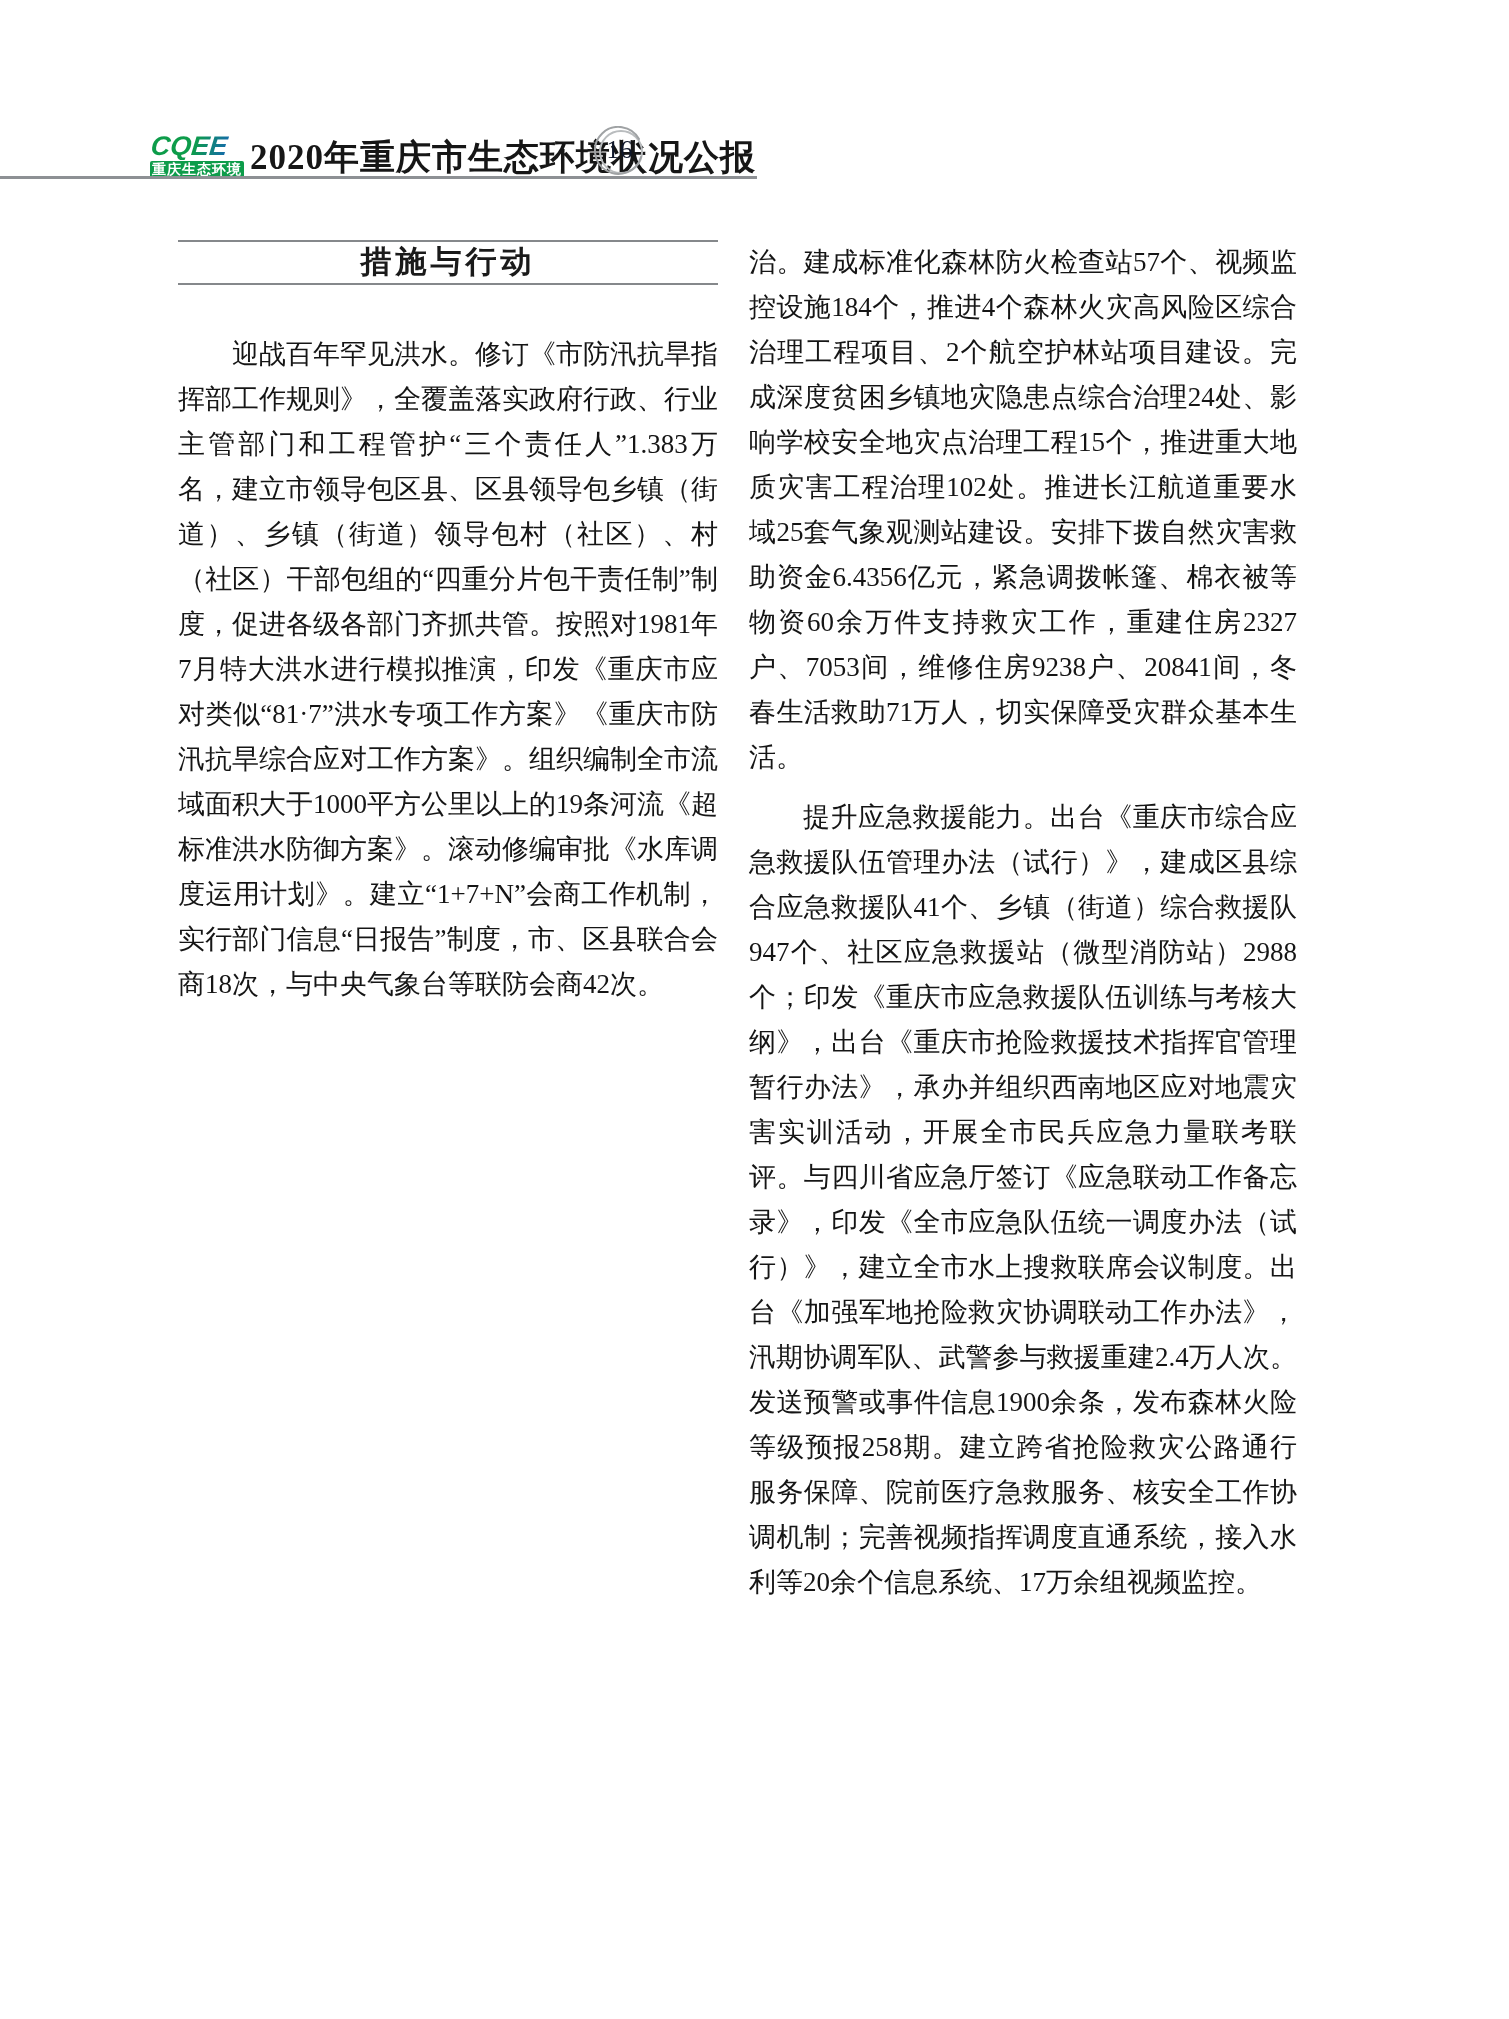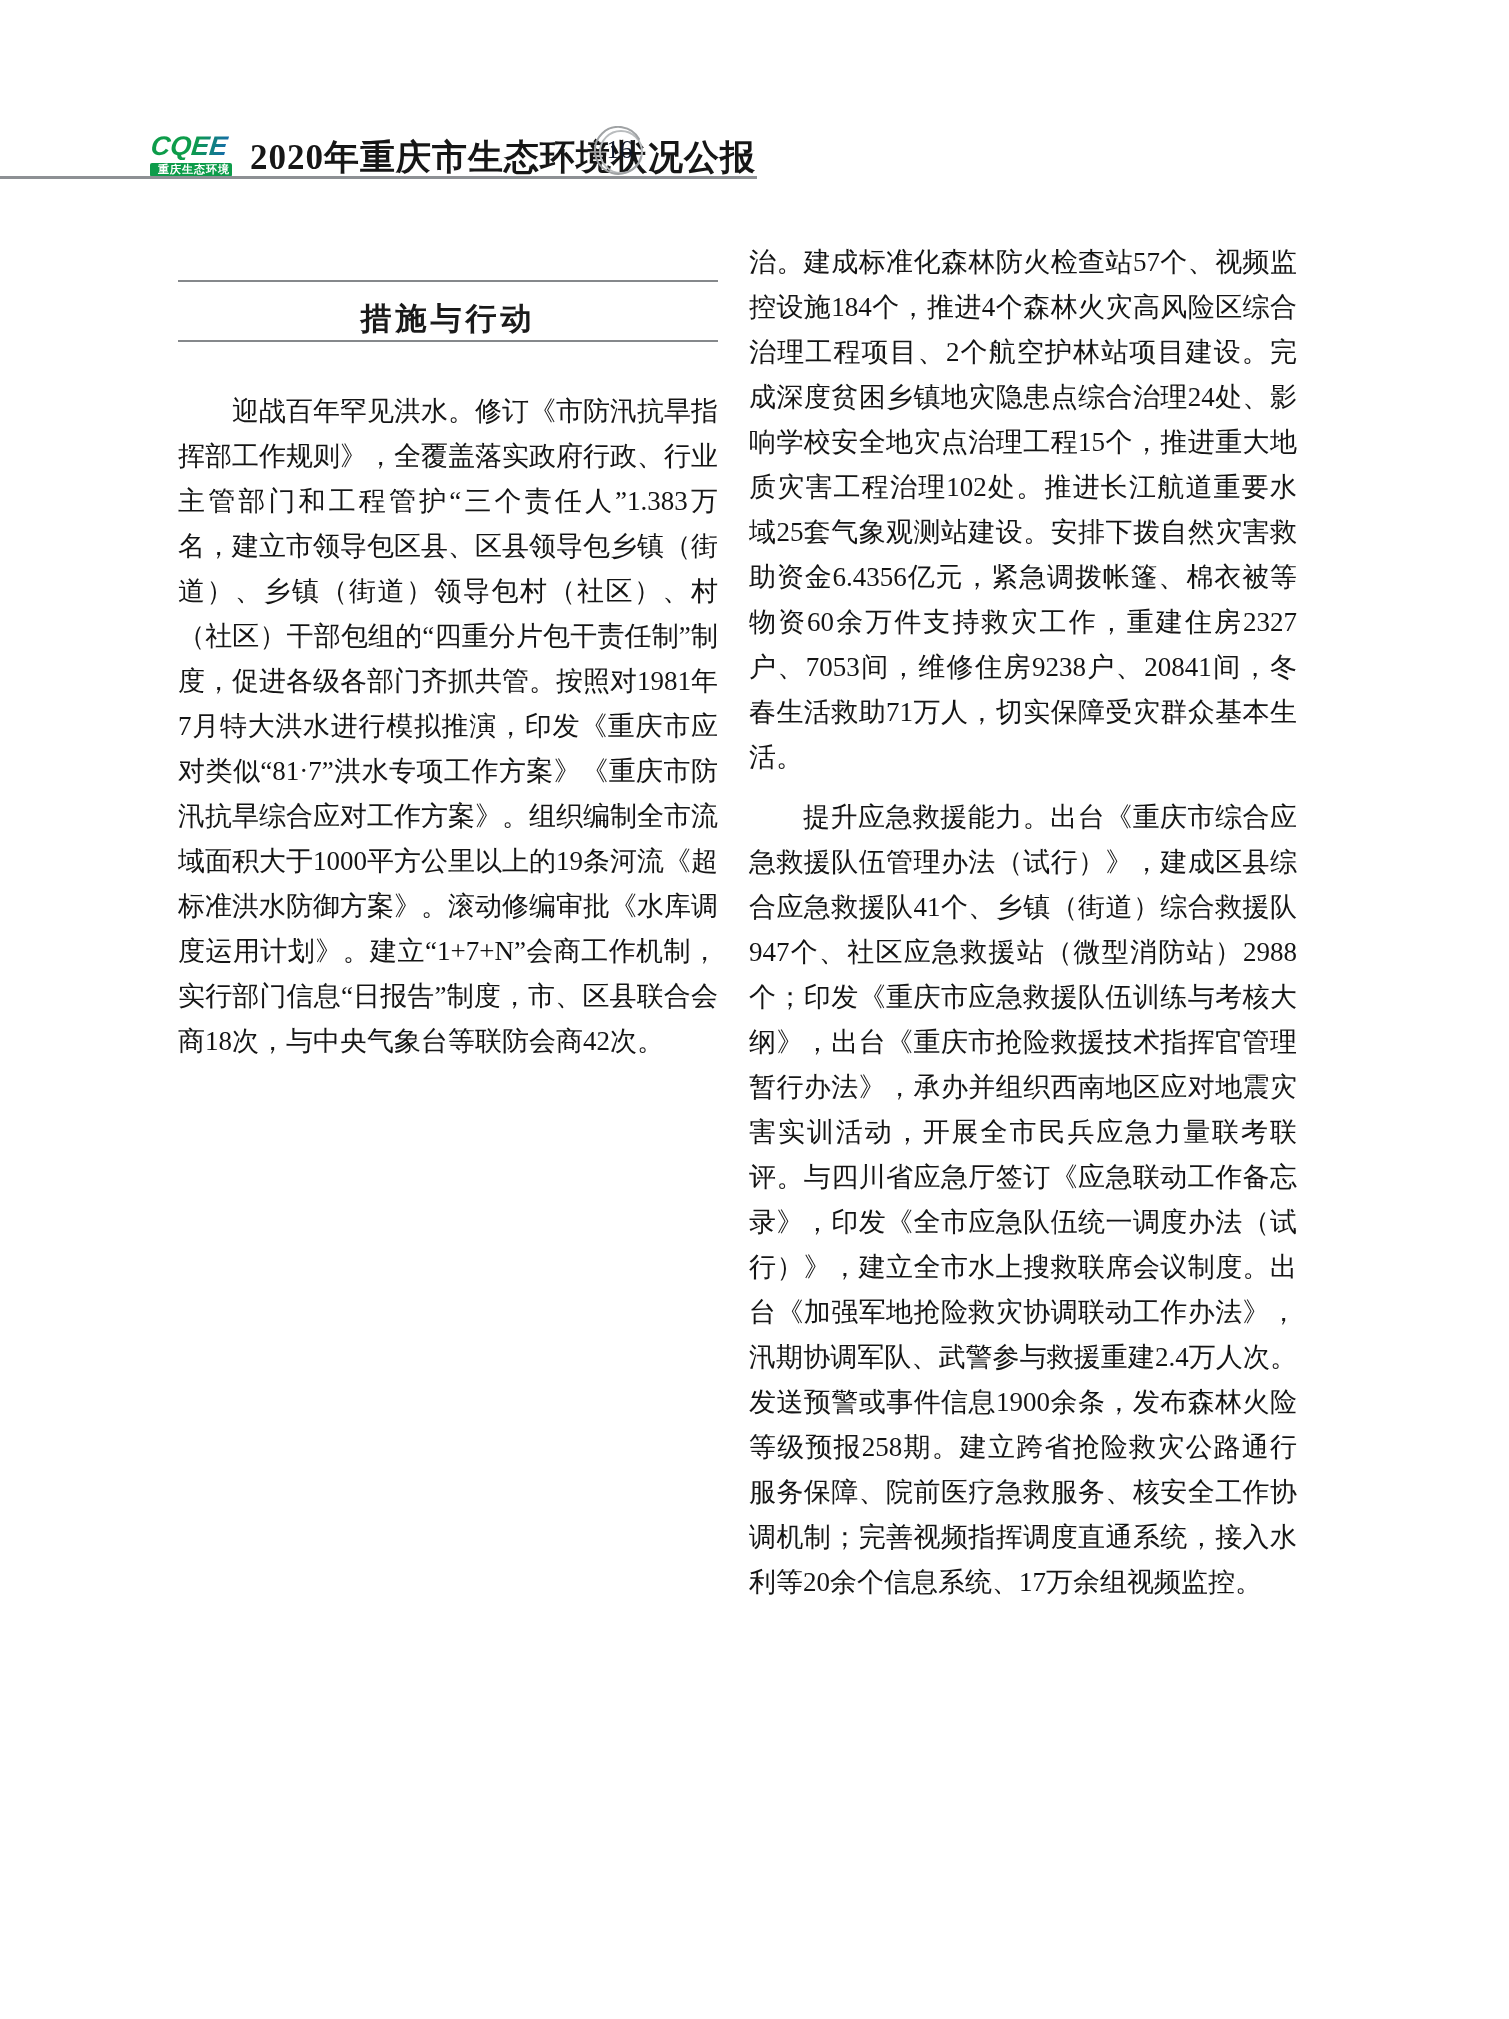--- a/index.html
+++ b/index.html
@@ -38,26 +38,26 @@
     transform: skewX(-6deg);
     background: linear-gradient(100deg, #0d9c4a 55%, #1567b3 100%);
     -webkit-background-clip: text;
     background-clip: text;
     color: transparent;
   }
   .logo-caption {
     display: inline-block;
     margin-top: 1px;
     font-family: "Liberation Sans", sans-serif;
-    font-size: 11px;
+    font-size: 14px;
     font-weight: bold;
     letter-spacing: 1px;
     color: #ffffff;
     background: var(--logo-green, #0d9c4a);
-    padding: 1px 2px 2px 8px;
+    padding: 1px 2px 2px 2px;
     border-radius: 2px;
     white-space: nowrap;
   }
   .page-title {
     position: absolute;
     left: 250px; top: 134px;
     font-size: 35px;
     font-weight: bold;
     letter-spacing: 1px;
     white-space: nowrap;
@@ -93,24 +93,23 @@
   .right-column { left: 749px; width: 548px; }
 
   .indent { text-indent: 2em; }
 
   .left-column .p2 { margin-top: 47px; }
   .left-column .p3 { margin-top: 10px; }
   .right-column .p2 { margin-top: 15px; }
 
   
   .section-heading-block {
-    margin-top: 40px;
     border-top: 2px solid var(--heading-rule, #85888b);
     border-bottom: 2px solid var(--heading-rule, #85888b);
-    padding: 18px 0 2px 0;
+    padding: 1px 0 2px 0;
   }
   .section-heading {
     font-family: "Liberation Sans", sans-serif;
     font-weight: bold;
     font-size: 31px;
     line-height: 38px;
     letter-spacing: 4px;
     text-align: center;
     text-indent: 0;
     color: #1a1a1a;

